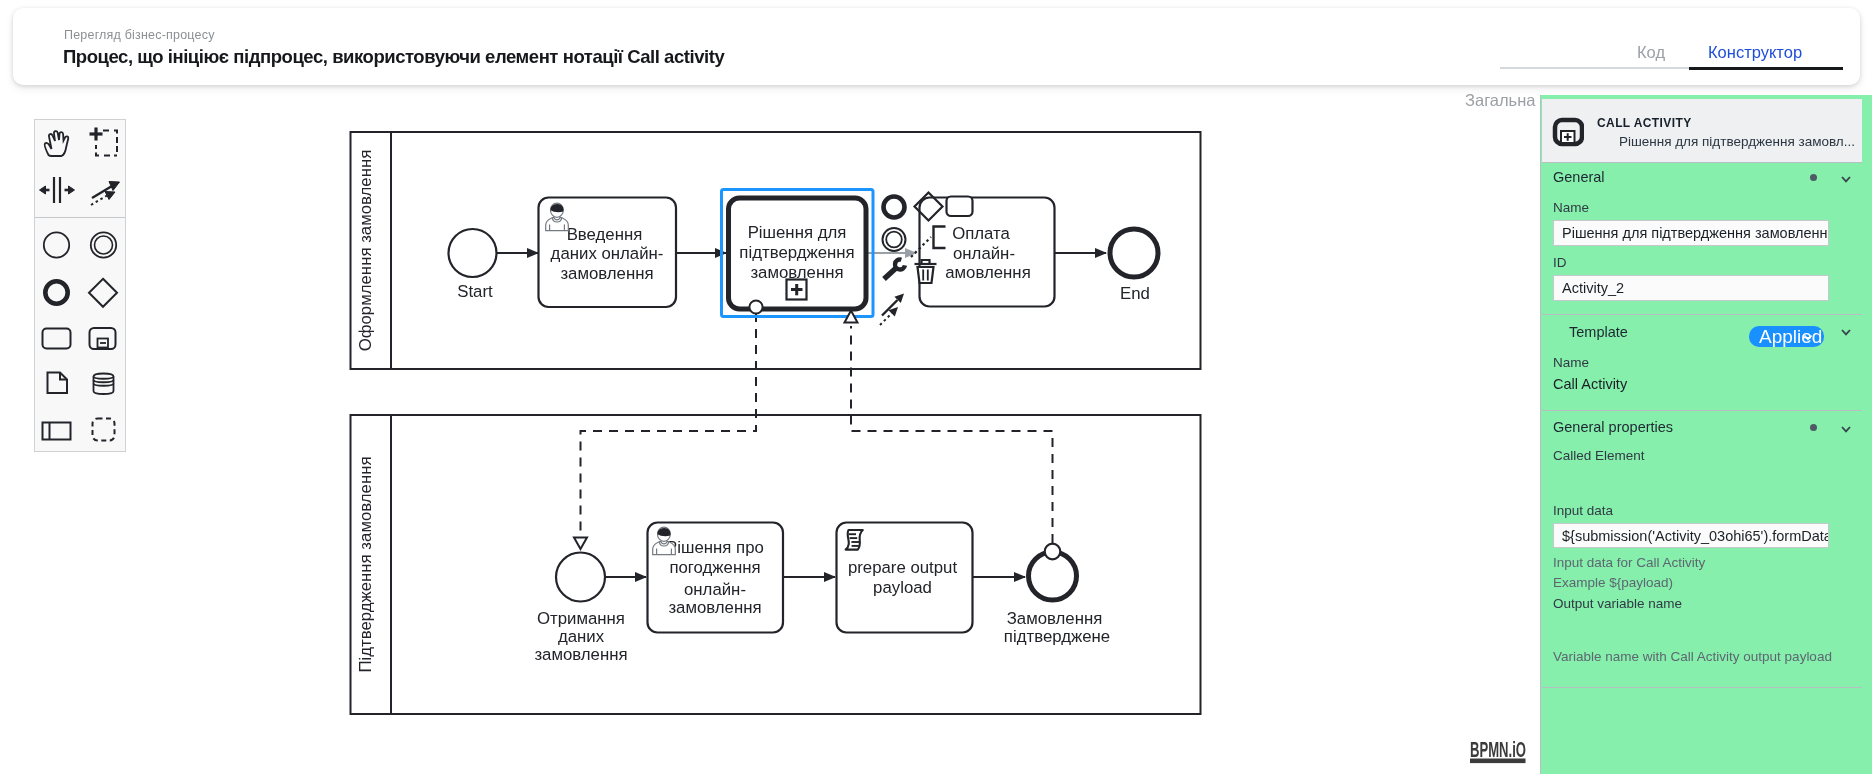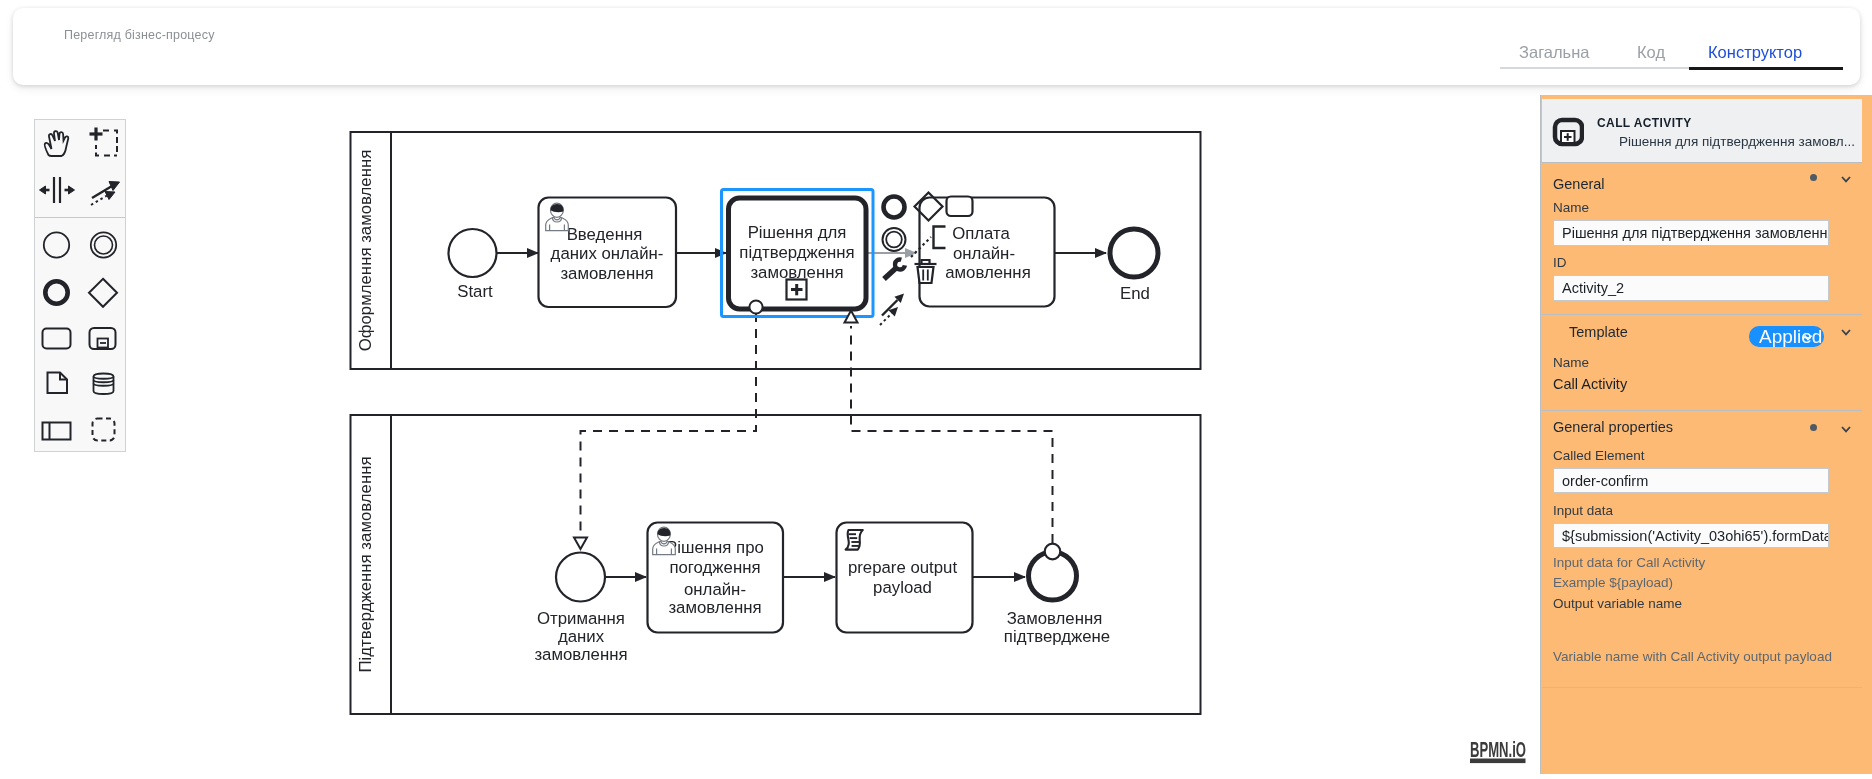--- a/index.html
+++ b/index.html
@@ -9,21 +9,21 @@
   
   #hdr { left:13px; top:8px; width:1847px; height:77px; background:#fff; border-radius:10px;
          box-shadow:0 1px 4px rgba(0,0,0,0.14), 0 4px 10px rgba(0,0,0,0.07); z-index:5;padding-left:16px; }
   #hdr .sub { position:absolute; left:51px; top:20px; font-size:12.5px; color:#8b9095; letter-spacing:0.2px; }
   #hdr .ttl { position:absolute; left:50px; top:38px; font-size:18.5px; font-weight:bold; color:#16181c; letter-spacing:-0.45px; }
   .tab { position:absolute; top:35px; font-size:16.5px; color:#9ba0a6; }
   #tabline-g { position:absolute; left:1487px; top:59px; width:189px; height:2px; background:#d6d9db; }
   #tabline-b { position:absolute; left:1676px; top:58.5px; width:154px; height:3px; background:#16181a; }
 
   
-  #panel { left:1540px; top:95px; width:332px; height:679px; background:#fdba74; border-left:1px solid #b9bec2; z-index:4; }
+  #panel { left:1540px; top:95px; width:332px; height:679px; background:#86efac; border-left:1px solid #b9bec2; z-index:4; }
   #phead { position:absolute; left:1px; top:4px; width:320px; height:63px; background:#eff0f2; }
   .divider { position:absolute; left:1px; width:320px; height:1px; background:#b9bec2; }
   .plabel { position:absolute; left:12px; font-size:13.5px; color:#303a44; }
   .pinput { position:absolute; left:12px; width:276px; height:26px; background:#fbfbfb; border:1px solid #c6c9cc;
             font-size:14.5px; color:#1a2026; line-height:24px; padding-left:8px; white-space:nowrap; overflow:hidden; }
   .shead { position:absolute; left:12px; font-size:14.5px; color:#1d2731; }
   .dot { position:absolute; width:7px; height:7px; border-radius:50%; background:#4e5a66; }
   .help { position:absolute; left:12px; font-size:13.5px; color:#5d6771; }
   .chev { position:absolute; width:12px; height:12px; }
 </style>
@@ -228,41 +228,42 @@
 
     <rect x="42.5" y="422.5" width="28" height="17" fill="none" stroke="#22242a" stroke-width="2"></rect>
     <line x1="49.5" y1="422.5" x2="49.5" y2="439.5" stroke="#22242a" stroke-width="2"></line>
 
     <rect x="92.5" y="418.5" width="22" height="22" rx="5" fill="none" stroke="#22242a" stroke-width="2" stroke-dasharray="5 3.5"></rect>
   </g>
 </svg>
 
 <div id="hdr" class="abs">
   <div class="sub">Перегляд бізнес-процесу</div>
-  <div class="tab" style="left:1506px;">Загальна</div>
+  <div class="ttl">Процес, що ініціює підпроцес, використовуючи елемент нотації Call activity</div>
+  <div class="tab" style="left:1452px;margin-top:48px;">Загальна</div>
   <div class="tab" style="left:1624px;">Код</div>
   <div class="tab" style="left:1695px; color:#1d4ed8; font-weight:normal;">Конструктор</div>
   <div id="tabline-g"></div>
   <div id="tabline-b"></div>
 </div>
 
 <div id="panel" class="abs">
   <div id="phead">
     <svg class="abs" style="left:10px;top:18px" width="32" height="30" viewBox="0 0 32 30">
       <rect x="3" y="3" width="27" height="24" rx="7" fill="none" stroke="#22242a" stroke-width="4.5"></rect>
       <rect x="9" y="14" width="13.5" height="12" fill="#fff" stroke="#22242a" stroke-width="2"></rect>
       <line x1="12" y1="20" x2="19.5" y2="20" stroke="#22242a" stroke-width="2"></line>
       <line x1="15.7" y1="16.2" x2="15.7" y2="23.8" stroke="#22242a" stroke-width="2"></line>
     </svg>
     <div class="abs" style="left:55px;top:17px;font-size:12px;font-weight:bold;color:#16202b;letter-spacing:0.4px;">CALL ACTIVITY</div>
     <div class="abs" style="left:55px;top:35px;font-size:13.5px;color:#2a3642;width:258px;white-space:nowrap;overflow:hidden;text-align:right;">Рішення для підтвердження замовл...</div>
   </div>
   <div class="divider" style="top:67px;"></div>
 
-  <div class="shead" style="top:81px;">General</div>
+  <div class="shead" style="top:74px;">General</div>
   <div class="dot" style="left:269px;top:79px;"></div>
   <svg class="chev" style="left:299px;top:78px;" viewBox="0 0 12 12">
       <path d="M2,4 L6,8.4 L10,4" fill="none" stroke="#39434d" stroke-width="1.8"></path>
     </svg>
 
   <div class="plabel" style="top:105px;">Name</div>
   <div class="pinput" style="top:125px;">Рішення для підтвердження замовлення</div>
   <div class="plabel" style="top:160px;">ID</div>
   <div class="pinput" style="top:180px;">Activity_2</div>
   <div class="divider" style="top:218.5px;"></div>
@@ -281,21 +282,20 @@
   <div class="abs" style="left:12px;top:281px;font-size:14.5px;color:#1a2026;">Call Activity</div>
   <div class="divider" style="top:315px;"></div>
 
   <div class="shead" style="top:324px;">General properties</div>
   <div class="dot" style="left:269px;top:329px;"></div>
   <svg class="chev" style="left:299px;top:328px;" viewBox="0 0 12 12">
       <path d="M2,4 L6,8.4 L10,4" fill="none" stroke="#39434d" stroke-width="1.8"></path>
     </svg>
 
   <div class="plabel" style="top:353px;">Called Element</div>
-  <div class="pinput" style="top:373px;height:25px;">order-confirm</div>
   <div class="plabel" style="top:408px;">Input data</div>
   <div class="pinput" style="top:428px;height:25px;">${submission('Activity_03ohi65').formData</div>
   <div class="help" style="top:460px;">Input data for Call Activity</div>
   <div class="help" style="top:480px;">Example ${payload)</div>
   <div class="plabel" style="top:501px;">Output variable name</div>
   <div class="help" style="top:554px;">Variable name with Call Activity output payload</div>
   <div class="divider" style="top:592px;"></div>
 </div>
 
 </body></html>

